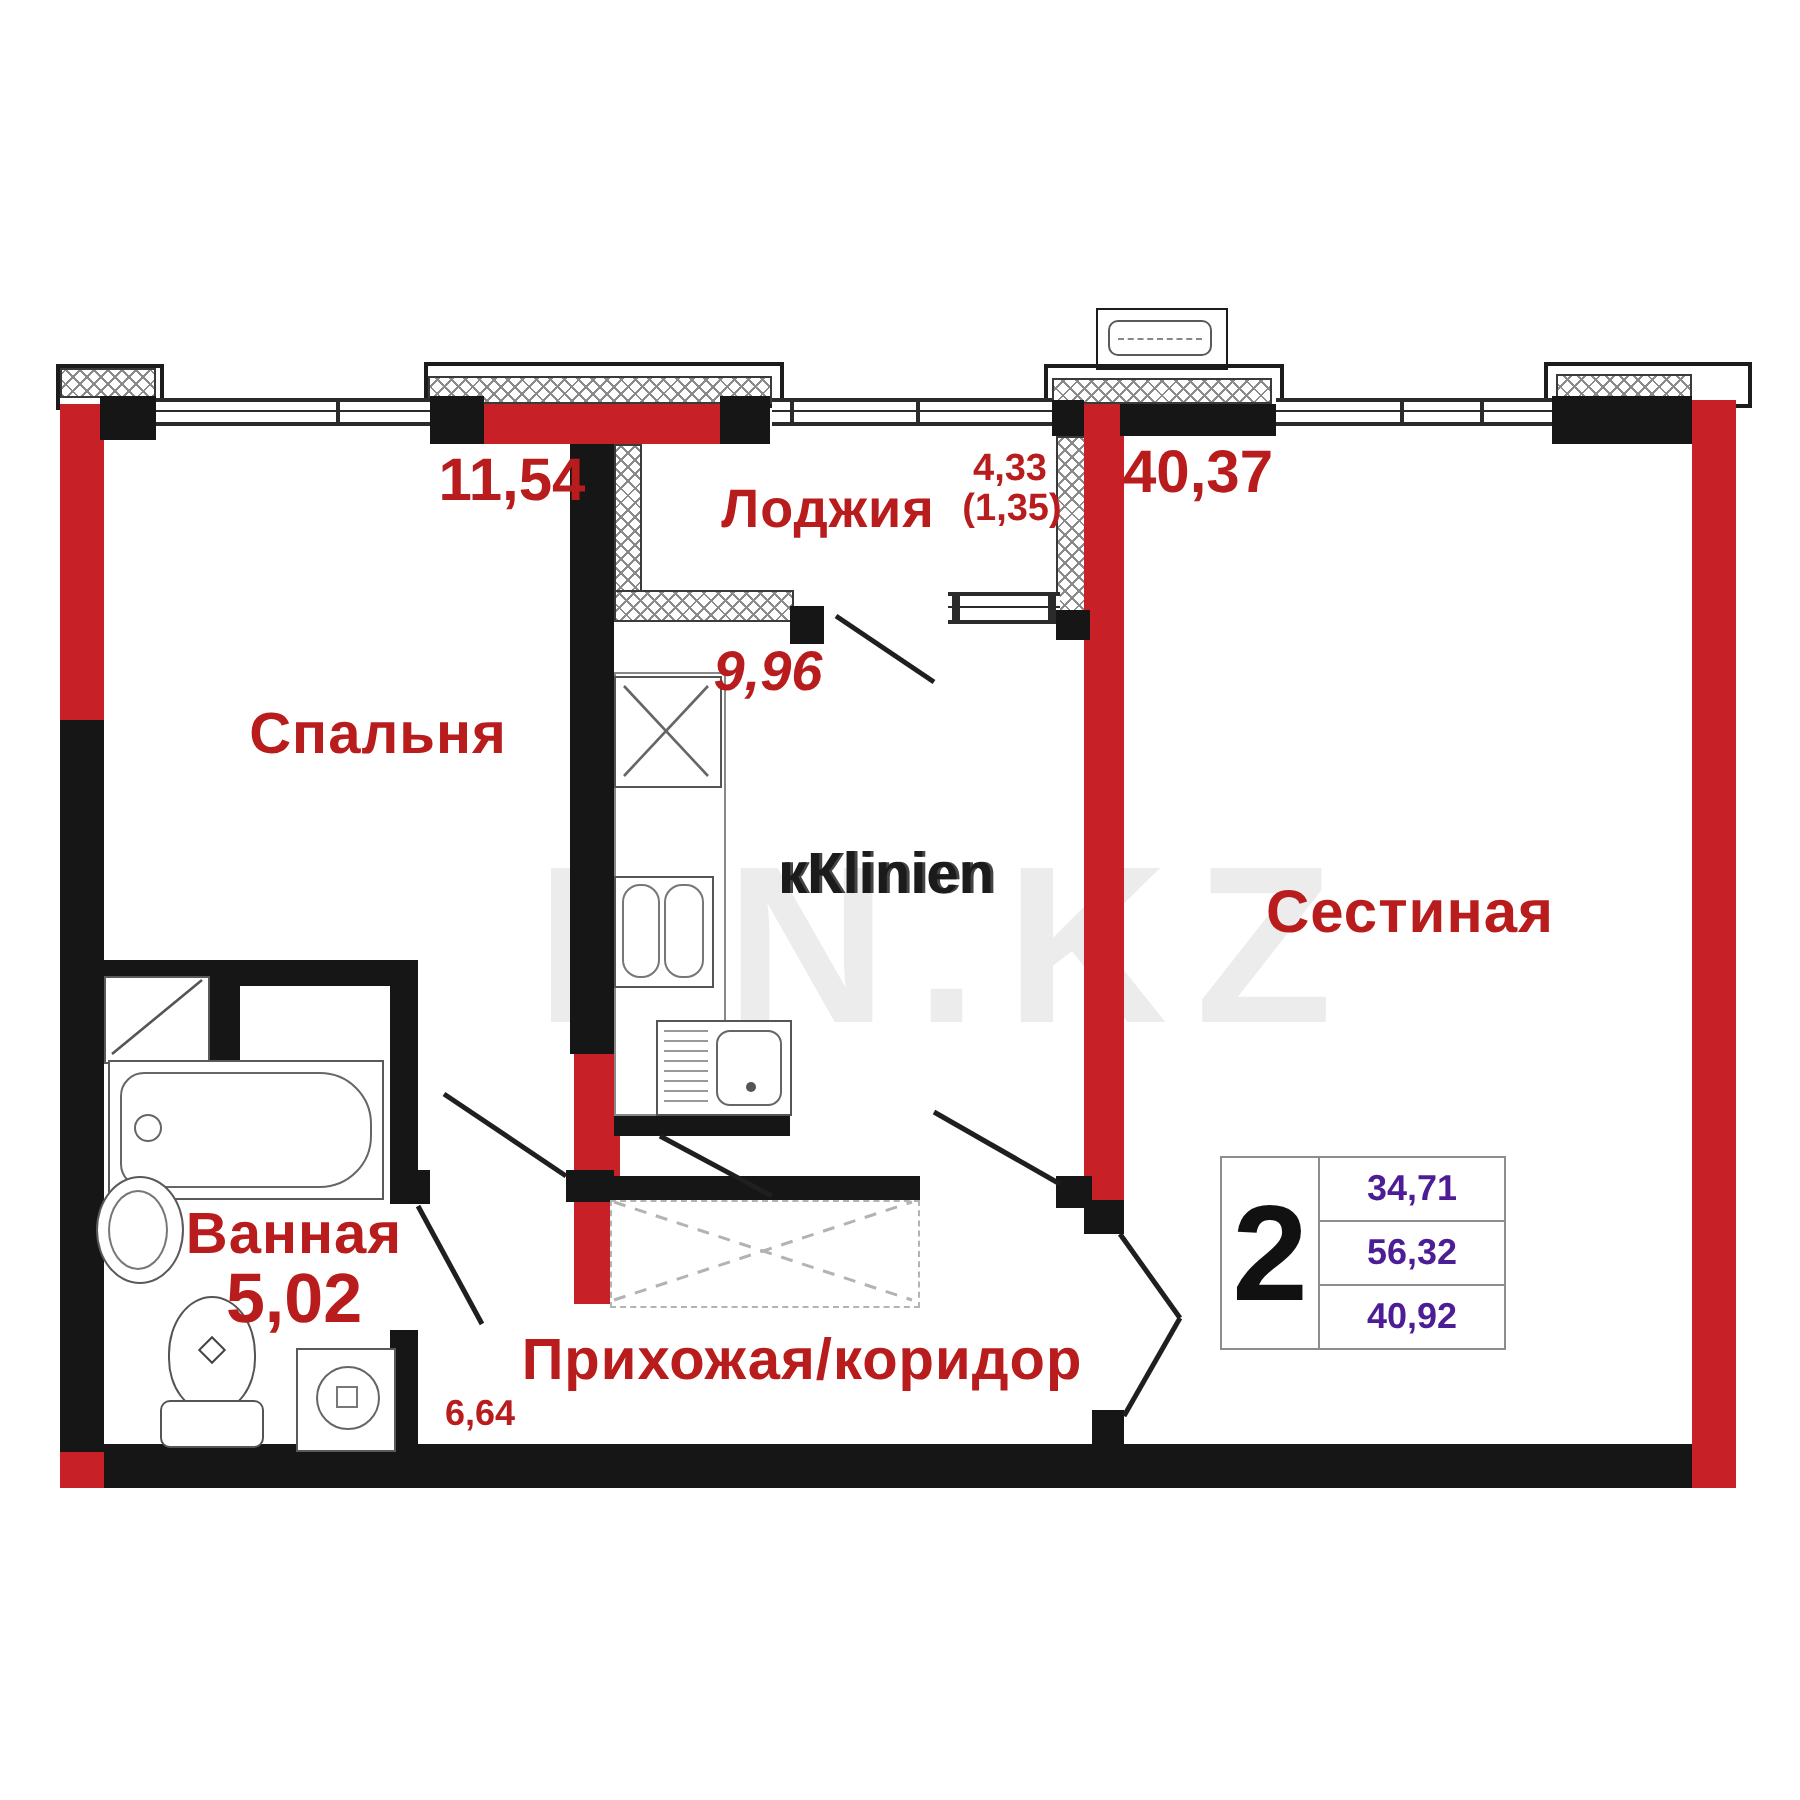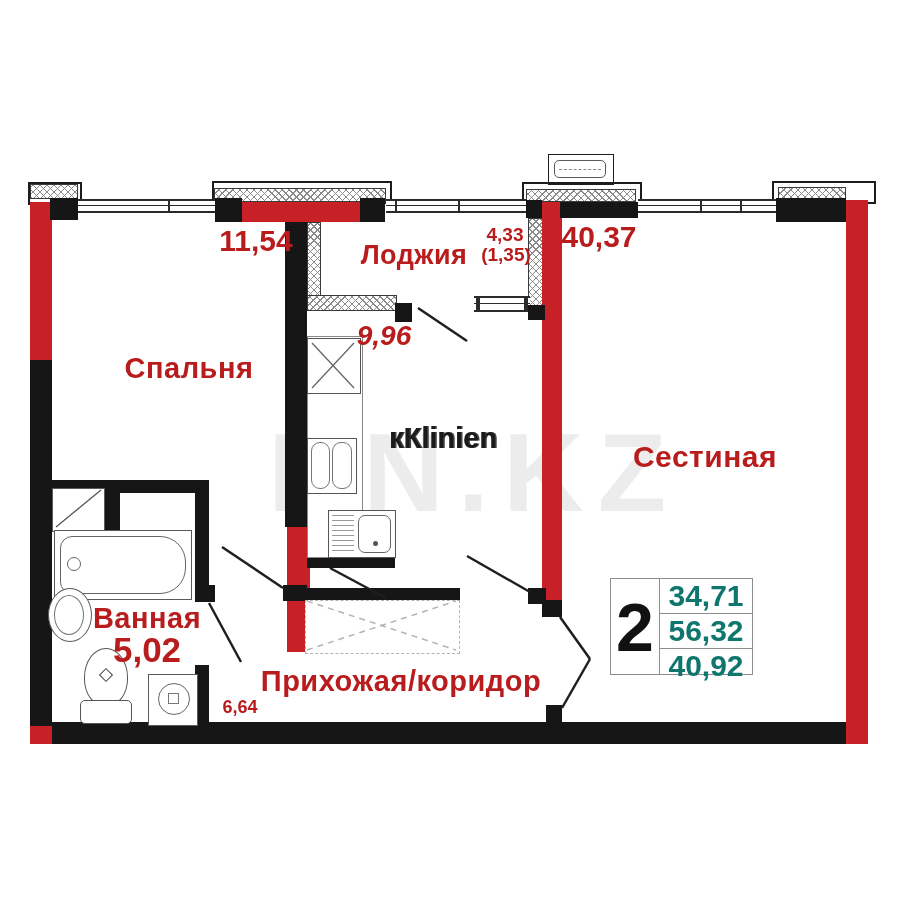--- a/index.html
+++ b/index.html
@@ -22,21 +22,21 @@
   .wm{position:absolute;color:#000;opacity:.07;font-weight:700;letter-spacing:14px;font-size:112px;z-index:1;}
   .garbled{position:absolute;color:#1b1b1b;font-weight:700;font-size:29px;transform:translate(-50%,-50%);
            text-shadow:1.5px 0 0 #444;z-index:9;}
   
   #info-table{position:absolute;left:610px;top:578px;width:143px;height:97px;display:flex;
               border:1px solid #8d8d8d;background:#fff;z-index:8;box-sizing:border-box;}
   #info-table .bigcell{width:48px;border-right:1px solid #8d8d8d;display:flex;align-items:center;justify-content:center;
               font-size:68px;font-weight:700;color:#111;}
   #info-table .rows{flex:1;display:flex;flex-direction:column;}
   #info-table .rows .r{flex:1;display:flex;align-items:center;justify-content:center;
-              font-size:30px;font-weight:700;color:#0f766e;}
+              font-size:18px;font-weight:700;color:#4c1d95;}
   #info-table .rows .r + .r{border-top:1px solid #8d8d8d;}
   svg.lines{position:absolute;left:0;top:0;z-index:7;pointer-events:none;}
   .z2{z-index:2}.z3{z-index:3}.z4{z-index:4}.z5{z-index:5}.z6{z-index:6}.z8{z-index:8}
 </style>
 </head>
 <body>
 
 <div id="canvas">
 
   <div class="wm" style="left:268px;top:408px;">KN.KZ</div>

